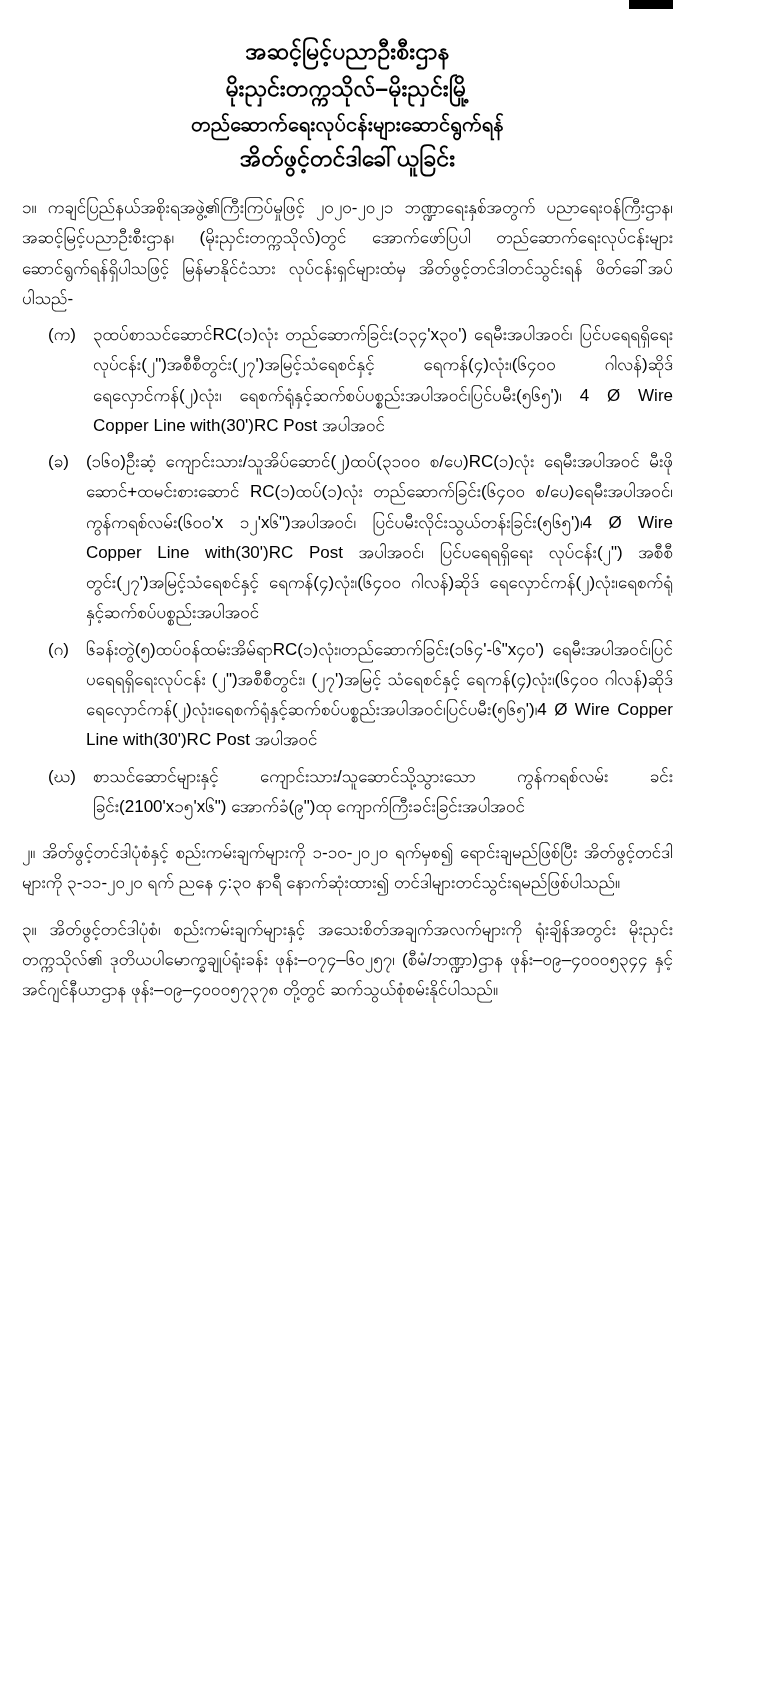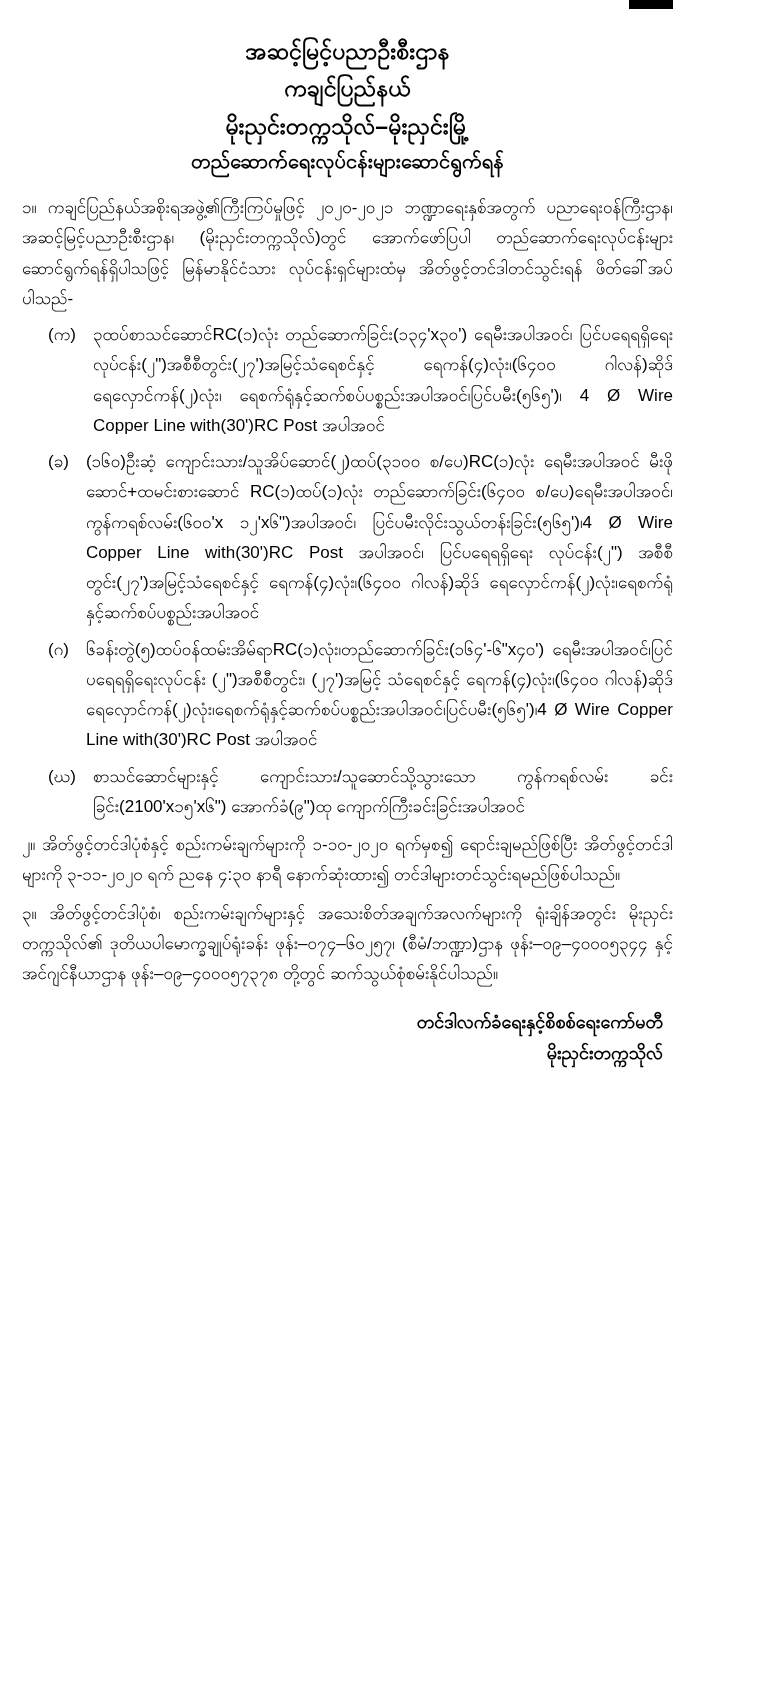--- a/index.html
+++ b/index.html
@@ -72,21 +72,21 @@
     line-height: 1.78;
     text-align: justify;
     text-justify: inter-word;
     margin-left: 13px;
   }
   .numbered {
     font-size: 17px;
     line-height: 1.78;
     text-align: justify;
     text-justify: inter-word;
-    margin: 8px 0 4px 0;
+    margin: 16px 0 4px 0;
   }
   .sign-block {
     margin-top: 18px;
     text-align: right;
     padding-right: 10px;
   }
   .sign-line {
     font-size: 18px;
     font-weight: bold;
     line-height: 1.7;
@@ -94,23 +94,23 @@
 </style>
 </head>
 <body>
 
 <div class="page">
 
   <div class="corner-mark"></div>
 
   <div class="header-block">
     <div class="header-line">အဆင့်မြင့်ပညာဦးစီးဌာန</div>
-    <div class="header-line">ကချင်ပြည်နယ်</div>
     <div class="header-line">မိုးညှင်းတက္ကသိုလ်–မိုးညှင်းမြို့</div>
     <div class="header-line wide">တည်ဆောက်ရေးလုပ်ငန်းများဆောင်ရွက်ရန်</div>
+    <div class="header-line">အိတ်ဖွင့်တင်ဒါခေါ်ယူခြင်း</div>
   </div>
 
   <div class="body-block">
 
     <p class="para">၁။ ကချင်ပြည်နယ်အစိုးရအဖွဲ့၏ကြီးကြပ်မှုဖြင့် ၂၀၂၀-၂၀၂၁ ဘဏ္ဍာရေးနှစ်အတွက် ပညာရေးဝန်ကြီးဌာန၊ အဆင့်မြင့်ပညာဦးစီးဌာန၊ (မိုးညှင်းတက္ကသိုလ်)တွင် အောက်ဖော်ပြပါ တည်ဆောက်ရေးလုပ်ငန်းများ ဆောင်ရွက်ရန်ရှိပါသဖြင့် မြန်မာနိုင်ငံသား လုပ်ငန်းရှင်များထံမှ အိတ်ဖွင့်တင်ဒါတင်သွင်းရန် ဖိတ်ခေါ်အပ်ပါသည်-</p>
 
     <div class="sub-item">
       <span class="sub-label">(က)</span>
       <span class="sub-text">၃ထပ်စာသင်ဆောင်RC(၁)လုံး တည်ဆောက်ခြင်း(၁၃၄'x၃၀') ရေမီးအပါအဝင်၊ ပြင်ပရေရရှိရေးလုပ်ငန်း(၂")အစီစီတွင်း(၂၇')အမြင့်သံရေစင်နှင့် ရေကန်(၄)လုံး၊(၆၄၀၀ ဂါလန်)ဆိုဒ်ရေလှောင်ကန်(၂)လုံး၊ ရေစက်ရုံနှင့်ဆက်စပ်ပစ္စည်းအပါအဝင်၊ပြင်ပမီး(၅၆၅')၊ 4 Ø Wire Copper Line with(30')RC Post အပါအဝင်</span>
     </div>
@@ -129,18 +129,14 @@
       <span class="sub-label">(ဃ)</span>
       <span class="sub-text">စာသင်ဆောင်များနှင့် ကျောင်းသား/သူဆောင်သို့သွားသော ကွန်ကရစ်လမ်း ခင်းခြင်း(2100'x၁၅'x၆") အောက်ခံ(၉")ထု ကျောက်ကြီးခင်းခြင်းအပါအဝင်</span>
     </div>
 
     <p class="numbered">၂။ အိတ်ဖွင့်တင်ဒါပုံစံနှင့် စည်းကမ်းချက်များကို ၁-၁၀-၂၀၂၀ ရက်မှစ၍ ရောင်းချမည်ဖြစ်ပြီး အိတ်ဖွင့်တင်ဒါများကို ၃-၁၁-၂၀၂၀ ရက် ညနေ ၄:၃၀ နာရီ နောက်ဆုံးထား၍ တင်ဒါများတင်သွင်းရမည်ဖြစ်ပါသည်။</p>
 
     <p class="numbered">၃။ အိတ်ဖွင့်တင်ဒါပုံစံ၊ စည်းကမ်းချက်များနှင့် အသေးစိတ်အချက်အလက်များကို ရုံးချိန်အတွင်း မိုးညှင်းတက္ကသိုလ်၏ ဒုတိယပါမောက္ခချုပ်ရုံးခန်း ဖုန်း–၀၇၄–၆၀၂၅၇၊ (စီမံ/ဘဏ္ဍာ)ဌာန ဖုန်း–၀၉–၄၀၀၀၅၃၄၄ နှင့် အင်ဂျင်နီယာဌာန ဖုန်း–၀၉–၄၀၀၀၅၇၃၇၈ တို့တွင် ဆက်သွယ်စုံစမ်းနိုင်ပါသည်။</p>
 
   </div>
 
-  <div class="sign-block">
-    <div class="sign-line">တင်ဒါလက်ခံရေးနှင့်စိစစ်ရေးကော်မတီ</div>
-    <div class="sign-line">မိုးညှင်းတက္ကသိုလ်</div>
-  </div>
 
 </div>
 
 </body></html>

